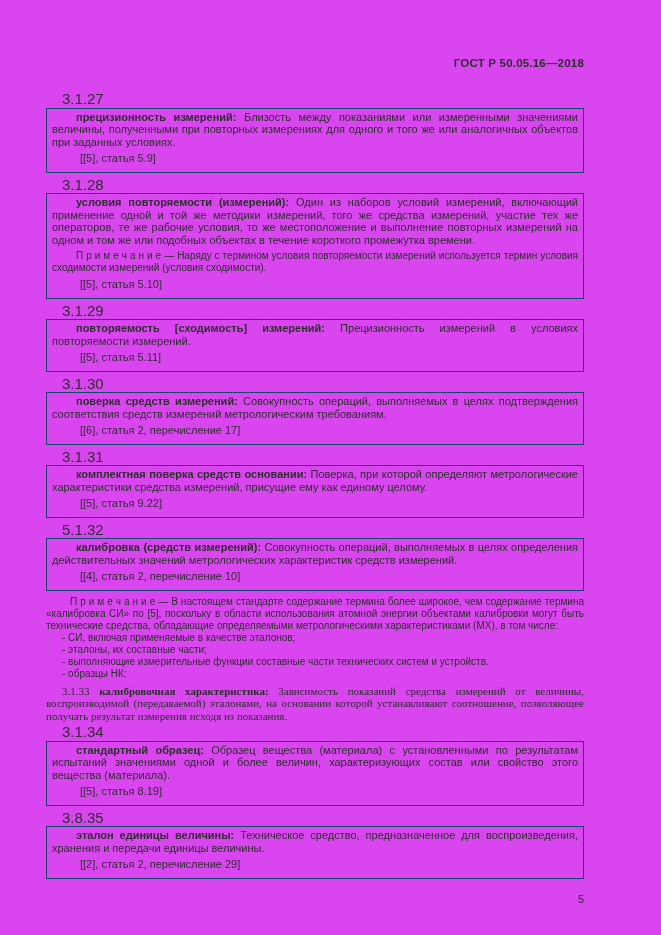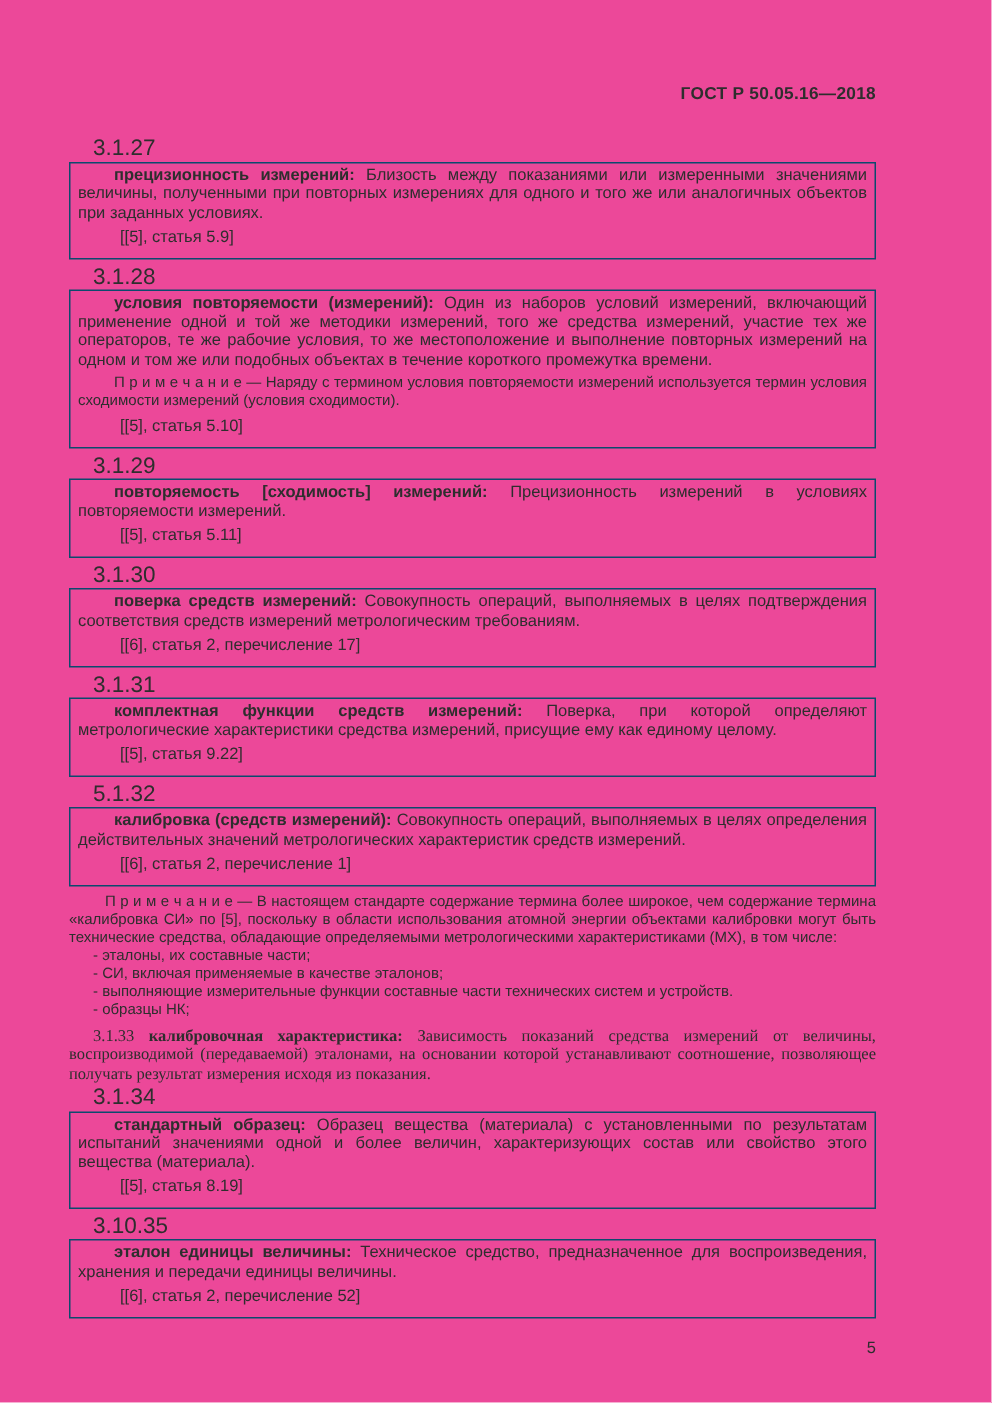--- a/index.html
+++ b/index.html
@@ -11,21 +11,21 @@
     width: 661px;
     height: 935px;
     font-family: "Liberation Sans", sans-serif;
     color: #2e2e2e;
     -webkit-font-smoothing: antialiased;
   }
   .sheet {
     position: relative;
     width: 661px;
     height: 935px;
-    background: #ec4899;
+    background: #d946ef;
     overflow: hidden;
   }
   .content {
     position: absolute;
     left: 46px;
     top: 0;
     width: 538px;
   }
   .doc-header {
     margin-top: 57px;
@@ -134,54 +134,54 @@
       <p class="sec-num">3.1.30</p>
       <div class="defbox">
         <p class="def"><b class="term">поверка средств измерений:</b><span> Совокупность операций, выполняемых в целях подтверждения соответствия средств измерений метрологическим требованиям.</span></p>
         <p class="ref">[[6], статья 2, перечисление 17]</p>
       </div>
     </div>
 
     <div>
       <p class="sec-num">3.1.31</p>
       <div class="defbox">
-        <p class="def"><b class="term">комплектная функции средств измерений:</b><span> Поверка, при которой определяют метрологические характеристики средства измерений, присущие ему как единому целому.</span></p>
+        <p class="def"><b class="term">комплектная поверка средств основании:</b><span> Поверка, при которой определяют метрологические характеристики средства измерений, присущие ему как единому целому.</span></p>
         <p class="ref">[[5], статья 9.22]</p>
       </div>
     </div>
 
     <div>
       <p class="sec-num">5.1.32</p>
       <div class="defbox">
         <p class="def"><b class="term">калибровка (средств измерений):</b><span> Совокупность операций, выполняемых в целях определения действительных значений метрологических характеристик средств измерений.</span></p>
-        <p class="ref">[[6], статья 2, перечисление 1]</p>
+        <p class="ref">[[4], статья 2, перечисление 10]</p>
       </div>
       <div class="note-block">
         <p class="note">П р и м е ч а н и е — В настоящем стандарте содержание термина более широкое, чем содержание термина «калибровка СИ» по [5], поскольку в области использования атомной энергии объектами калибровки могут быть технические средства, обладающие определяемыми метрологическими характеристиками (МХ), в том числе:</p>
+        <p class="note-item">- СИ, включая применяемые в качестве эталонов;</p>
         <p class="note-item">- эталоны, их составные части;</p>
-        <p class="note-item">- СИ, включая применяемые в качестве эталонов;</p>
         <p class="note-item">- выполняющие измерительные функции составные части технических систем и устройств.</p>
         <p class="note-item">- образцы НК;</p>
       </div>
     </div>
 
     <p class="plain-def"><span>3.1.33</span><b class="term"> калибровочная характеристика:</b><span> Зависимость показаний средства измерений от величины, воспроизводимой (передаваемой) эталонами, на основании которой устанавливают соотношение, позволяющее получать результат измерения исходя из показания.</span></p>
 
     <div>
       <p class="sec-num after-plain">3.1.34</p>
       <div class="defbox">
         <p class="def"><b class="term">стандартный образец:</b><span> Образец вещества (материала) с установленными по результатам испытаний значениями одной и более величин, характеризующих состав или свойство этого вещества (материала).</span></p>
         <p class="ref">[[5], статья 8.19]</p>
       </div>
     </div>
 
     <div>
-      <p class="sec-num">3.10.35</p>
+      <p class="sec-num">3.8.35</p>
       <div class="defbox">
         <p class="def"><b class="term">эталон единицы величины:</b><span> Техническое средство, предназначенное для воспроизведения, хранения и передачи единицы величины.</span></p>
-        <p class="ref">[[6], статья 2, перечисление 52]</p>
+        <p class="ref">[[2], статья 2, перечисление 29]</p>
       </div>
     </div>
 
     <div class="page-num">5</div>
 
   </div>
 </div>
 
 </body></html>

